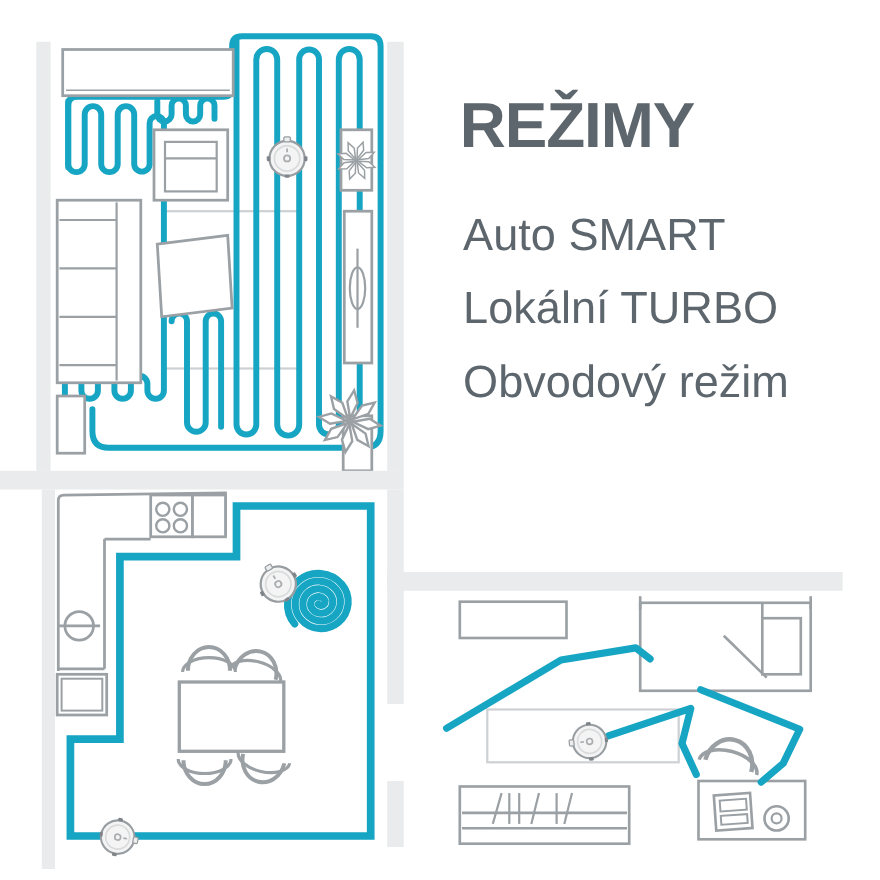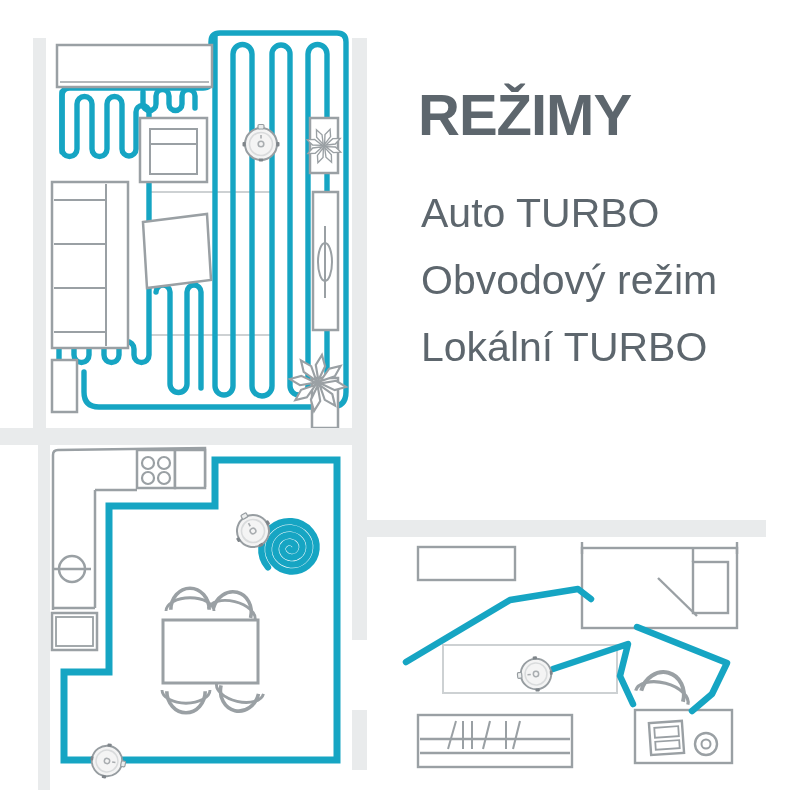--- a/index.html
+++ b/index.html
@@ -163,17 +163,17 @@
       <polyline points="406,662 510,600 578,589 591,599"></polyline>
       <polyline points="637,627 727,663 712,694 692,711"></polyline>
       <polyline points="553,669 628,644 620,676 633,704"></polyline>
     </g>
     <use href="#robot" transform="translate(536 674) rotate(-95) scale(0.95)"></use>
   </g>
 </svg>
 
   <div class="title">REŽIMY</div>
   <div class="modes">
-    <div class="mode-item">Auto TURBO</div>
+    <div class="mode-item">Auto SMART</div>
+    <div class="mode-item">Lokální TURBO</div>
     <div class="mode-item">Obvodový režim</div>
-    <div class="mode-item">Lokální TURBO</div>
   </div>
 </div>
 
 </body></html>

